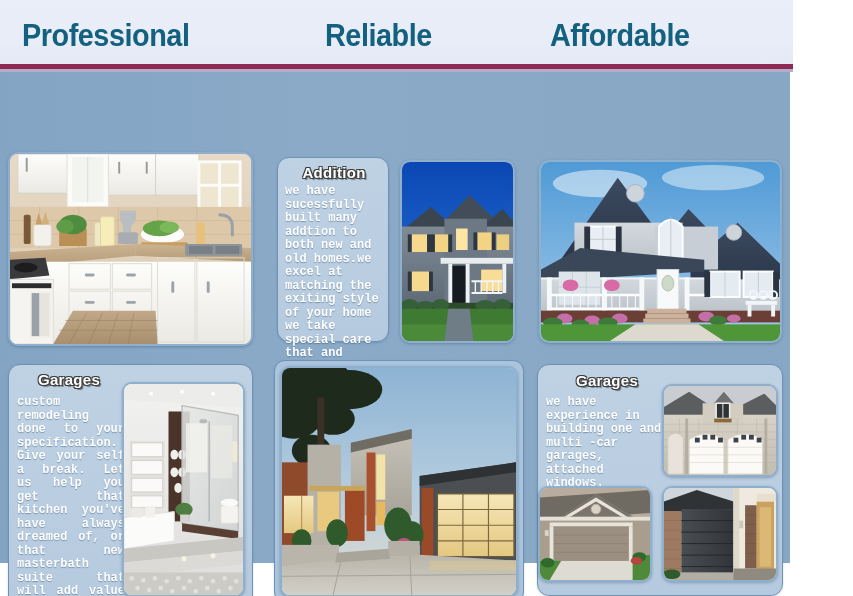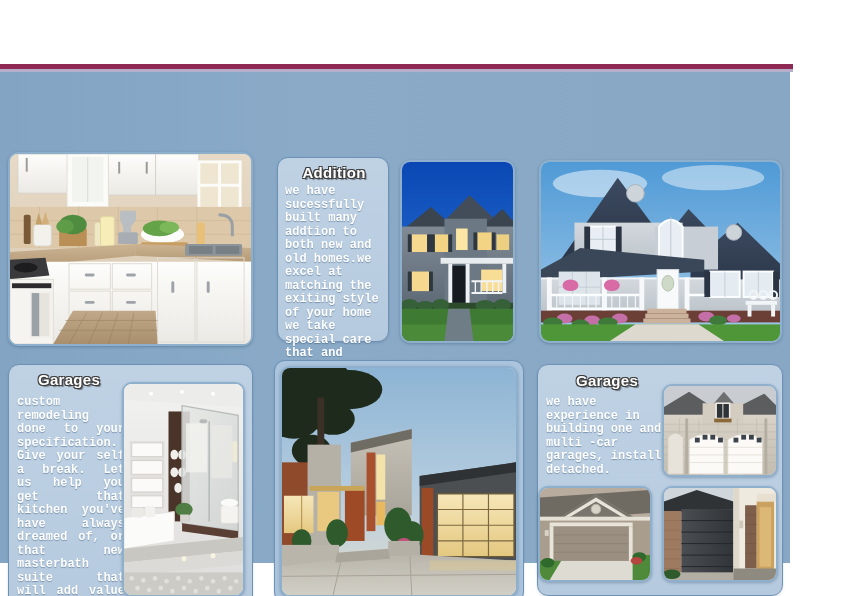--- a/index.html
+++ b/index.html
@@ -79,20 +79,21 @@
   .panel {
     position: absolute;
     background: #a9c4dc;
     border: 1px solid #6f92b4;
     border-radius: 11px;
     box-sizing: border-box;
     box-shadow: 0 1px 2px rgba(60,90,120,0.25);
   }
   .panel-light {
     background: linear-gradient(to bottom, #bfd2e4 0%, #b6cadf 100%);
+    border-radius: 12px;
   }
 
   .panel-title {
     color: #ffffff;
     font-family: "Liberation Sans", sans-serif;
     font-weight: bold;
     font-size: 15px;
     text-align: center;
     letter-spacing: 0.3px;
     text-shadow:
@@ -150,20 +151,27 @@
   #remodels-text   { position: absolute; left: 8px; top: 31px; width: 108px; }
 
   #garages-title   { position: absolute; left: 14px; top: 7px;  width: 110px; text-align: center; }
   #garages-text    { position: absolute; left: 8px;  top: 31px; width: 116px; }
 </style>
 </head>
 <body>
 
 <div class="page">
 
+  <div class="header">
+    <div class="header-inner">
+      <div class="tagline tagline-0">Professional</div>
+      <div class="tagline tagline-1">Reliable</div>
+      <div class="tagline tagline-2">Affordable</div>
+    </div>
+  </div>
   <div class="header-rule"></div>
   <div class="header-rule-2"></div>
 
   <div class="canvas">
 
     <div class="photo" id="photo-kitchen">
       <svg viewBox="0 0 245 194" preserveAspectRatio="none">
         <defs>
           <linearGradient id="kwall" x1="0" y1="0" x2="0" y2="1">
             <stop offset="0" stop-color="#e7dac6"></stop>
@@ -664,21 +672,21 @@
           <line x1="60" y1="196" x2="52" y2="231"></line>
           <line x1="130" y1="191" x2="132" y2="231"></line>
         </g>
         <path d="M56 188 L108 184 L110 194 L54 198 Z" fill="#a9a59b"></path>
         <rect x="150" y="196" width="88" height="10" fill="#e0c98f" opacity="0.45"></rect>
       </svg>
     </div>
 
     <div class="panel panel-light" id="panel-garages">
       <div class="panel-title" id="garages-title">Garages</div>
-      <div class="panel-body" id="garages-text">we have experience in building one and multi -car garages, install detached.</div>
+      <div class="panel-body" id="garages-text">we have experience in building one and multi -car garages, attached windows.</div>
     </div>
 
     <div class="photo" id="photo-garage-stone">
       <svg viewBox="0 0 116 93" preserveAspectRatio="none">
         <defs>
           <linearGradient id="gstone" x1="0" y1="0" x2="0" y2="1">
             <stop offset="0" stop-color="#d8d2c7"></stop>
               <stop offset="1" stop-color="#c3bcb0"></stop>
           </linearGradient>
         </defs>

